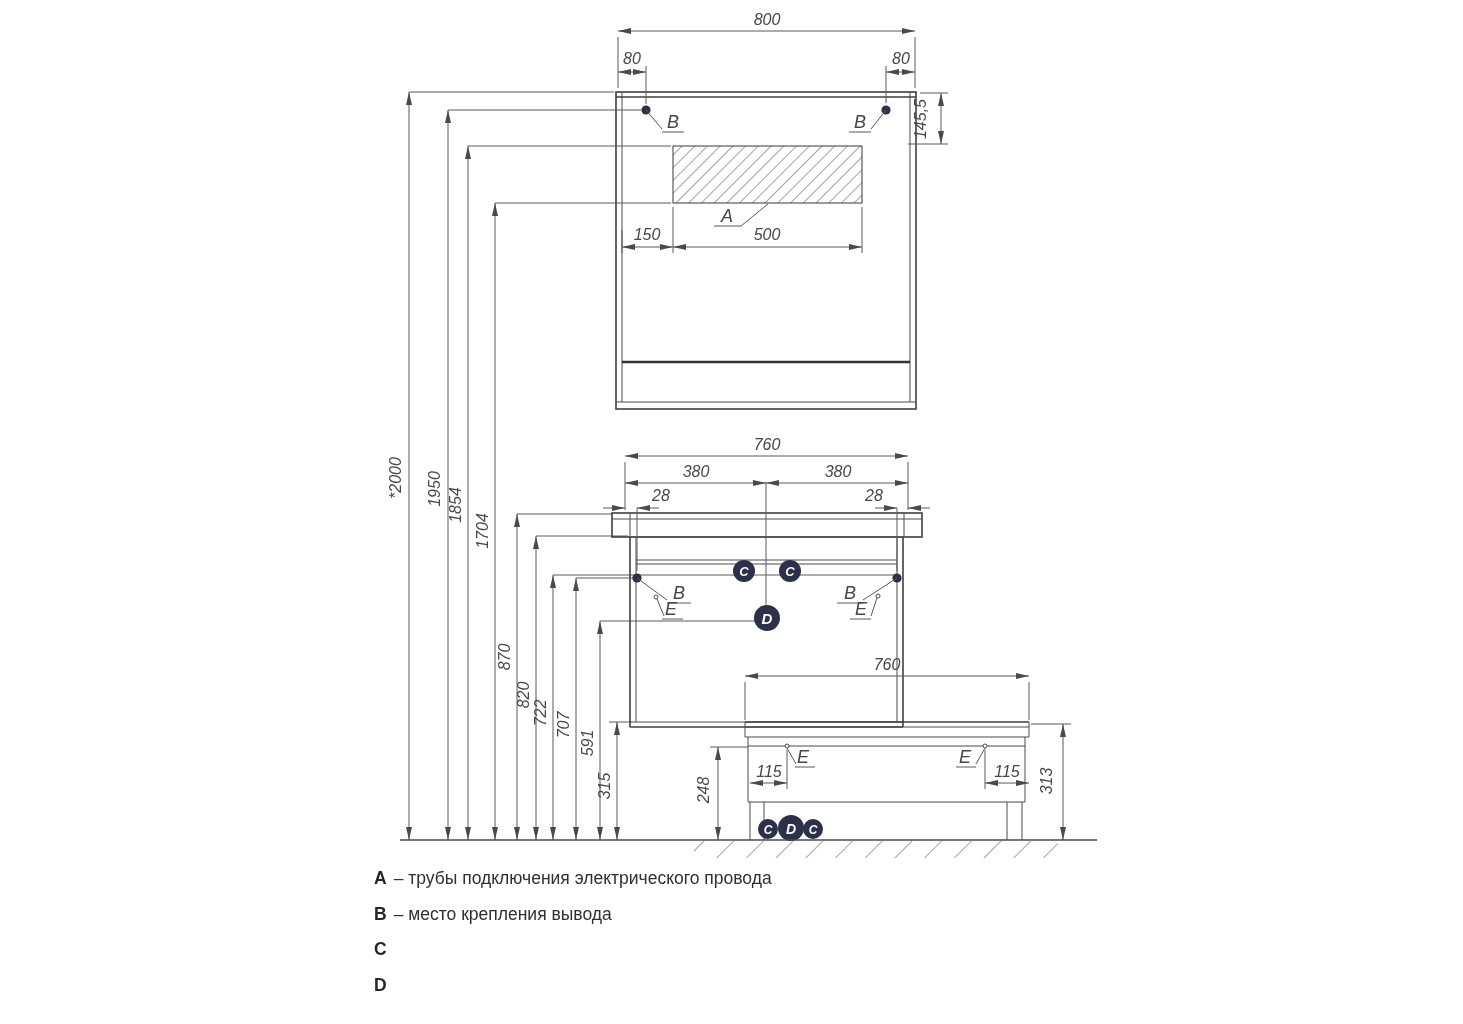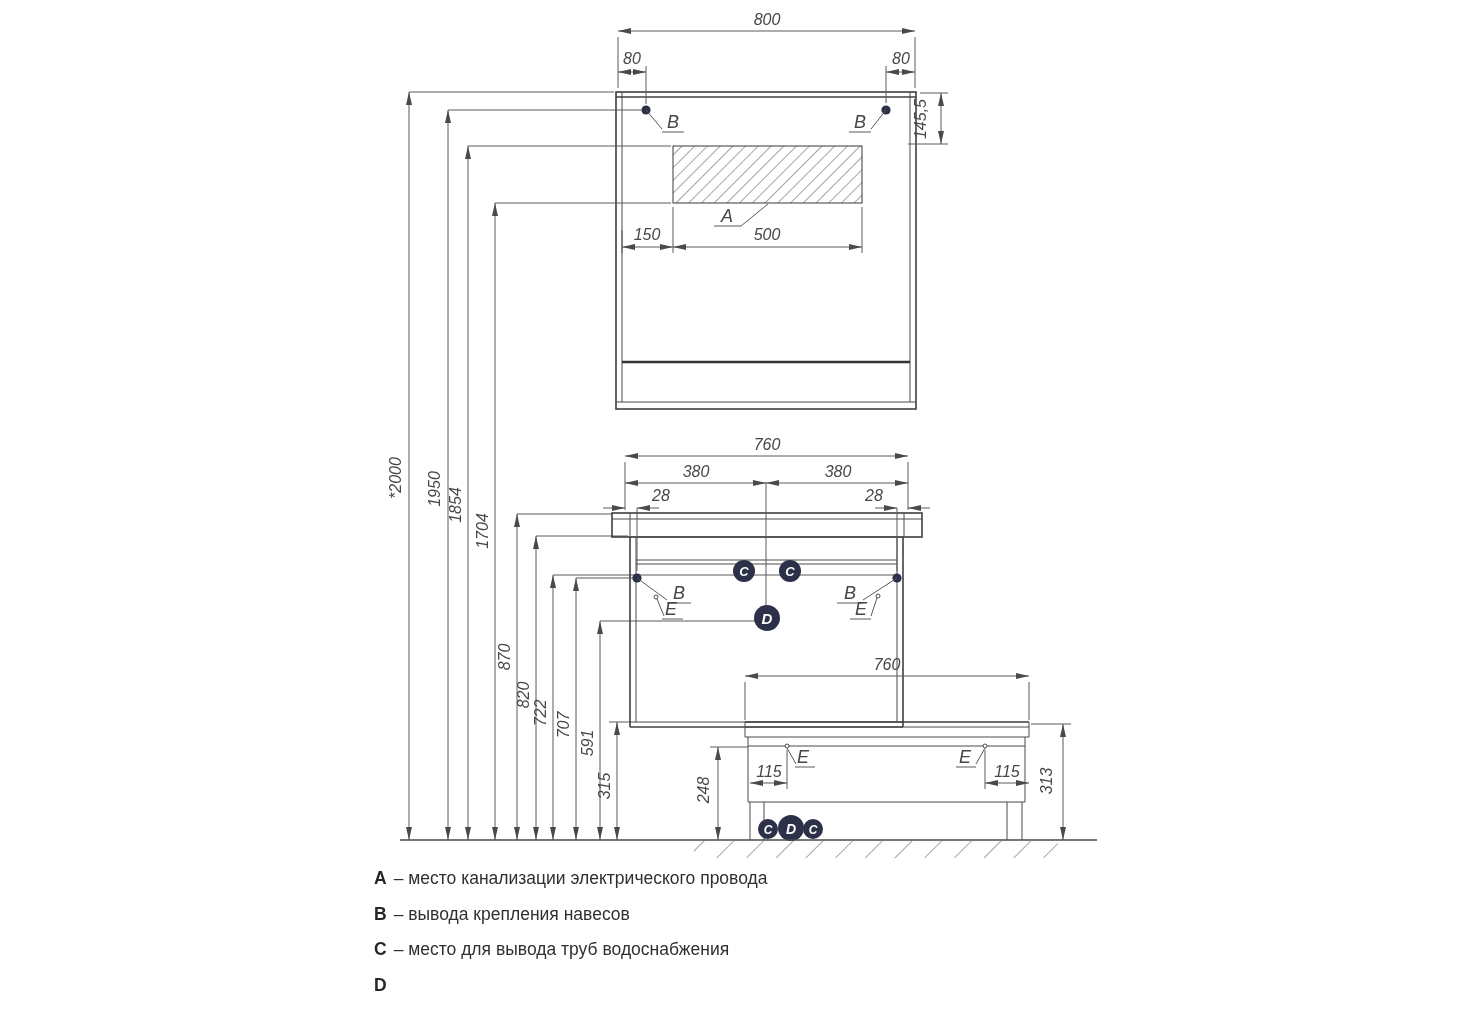--- a/index.html
+++ b/index.html
@@ -256,27 +256,26 @@
 
   <g>
     <line x1="400" y1="840" x2="1097" y2="840" stroke="#4a4a4a" stroke-width="1.5"></line>
     <rect x="694" y="841" width="364" height="17" fill="url(#hatchG)"></rect>
   </g>
 </svg>
 
 <div class="legend">
   <div class="row">
     <b>A</b>
-    <span>– место канализации электрического провода</span>
+    <span>– трубы подключения электрического провода</span>
   </div>
   <div class="row">
     <b>B</b>
-    <span>– вывода крепления навесов</span>
+    <span>– место крепления вывода</span>
   </div>
   <div class="row">
     <b>C</b>
-    <span>– место для вывода труб водоснабжения</span>
   </div>
   <div class="row">
     <b>D</b>
   </div>
 </div>
 </div>
 
 </body></html>

